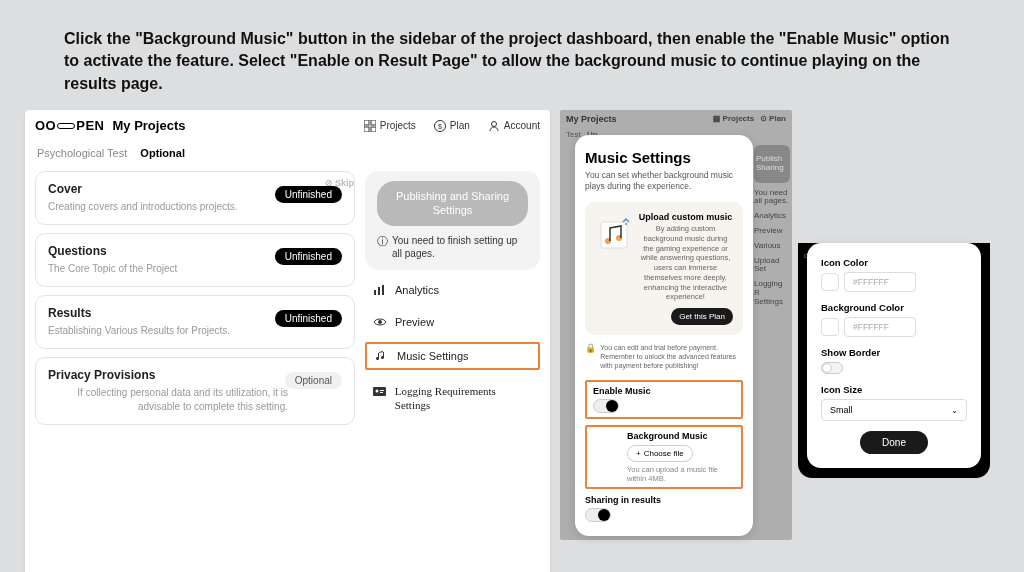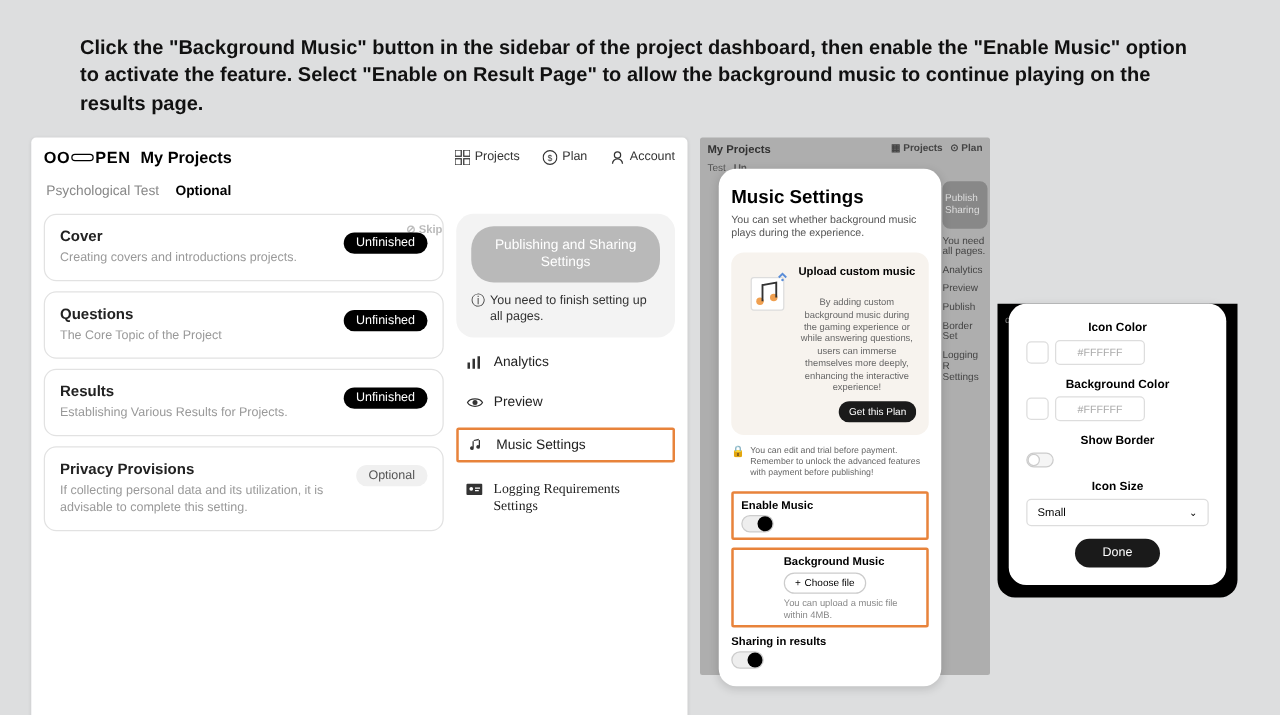--- a/index.html
+++ b/index.html
@@ -17,21 +17,21 @@
 .pa-nav-item { display: flex; align-items: center; gap: 4px; }
 .pa-breadcrumb { padding: 6px 12px; font-size: 11px; }
 .pa-breadcrumb .bc-light { color: #888; margin-right: 10px; }
 .pa-breadcrumb .bc-dark { font-weight: 700; }
 
 .pa-body { display: flex; padding: 6px 10px 10px 10px; gap: 10px; }
 .pa-left { flex: 1; display: flex; flex-direction: column; gap: 8px; }
 .pa-card { border: 1px solid #e2e2e2; border-radius: 10px; padding: 10px 12px; position: relative; }
 .pa-card-title { font-size: 12px; font-weight: 600; color: #222; }
 .pa-card-desc { font-size: 10px; color: #999; margin-top: 4px; line-height: 1.4; }
-.pa-card-desc.wrap { max-width: 240px; }
+.pa-card-desc.wrap { max-width: 240px; text-align: right; }
 .pa-badge { position: absolute; top: 14px; right: 12px; padding: 3px 10px; border-radius: 12px; font-size: 10px; }
 .pa-badge.dark { background: #000; color: #fff; }
 .pa-badge.light { background: #f0f0f0; color: #555; text-align: center; }
 .pa-skip { position: absolute; top: 6px; right: 0; font-size: 9px; color: #bbb; font-weight: bold; }
 
 .pa-right { width: 175px; display: flex; flex-direction: column; gap: 8px; }
 .pa-publish { background: #f3f3f3; border-radius: 14px; padding: 10px 12px; }
 .pa-publish-btn { background: #b9b9b9; color: #fff; border-radius: 18px; padding: 8px 10px; text-align: center; font-size: 11px; line-height: 1.3; margin-bottom: 8px; }
 .pa-publish-note { font-size: 10px; color: #333; display: flex; gap: 4px; align-items: flex-start; line-height: 1.3; }
 .pa-side-item { display: flex; align-items: center; gap: 8px; font-size: 11px; color: #222; padding: 6px 8px; }
@@ -46,37 +46,37 @@
 .pb-bg-right { margin-left: auto; width: 40px; font-size: 8px; color: #444; padding: 4px 2px; display: flex; flex-direction: column; gap: 6px; }
 .pb-bg-right .rit { line-height: 1.1; }
 
 .panel-b { position: absolute; top: 135px; left: 575px; width: 178px; background: #fff; border-radius: 14px; padding: 14px 10px 14px 10px; box-shadow: 0 2px 8px rgba(0,0,0,0.15); }
 .pb-title { font-size: 15px; font-weight: 800; }
 .pb-sub { font-size: 8.5px; color: #555; margin-top: 4px; line-height: 1.3; }
 .pb-upload { background: #f7f3ee; border-radius: 10px; padding: 10px; margin-top: 10px; }
 .pb-upload-row { display: flex; gap: 5px; text-align: center; }
 .pb-upload-icon { width: 38px; height: 38px; position: relative; flex-shrink: 0; margin-top: 4px; }
 .pb-upload-title { font-size: 9px; font-weight: 700; }
-.pb-upload-desc { font-size: 7.5px; color: #666; line-height: 1.3; margin-top: 15px; }
+.pb-upload-desc { font-size: 7.5px; color: #666; line-height: 1.3; margin-top: 2px; }
 .pb-getplan { background: #1a1a1a; color: #fff; font-size: 8px; padding: 4px 8px; border-radius: 10px; float: right; margin-top: 6px; }
 .pb-warn { display: flex; gap: 4px; margin-top: 8px; font-size: 7px; color: #666; line-height: 1.3; align-items: flex-start; }
 .pb-warn .wic { color: #e0a030; font-size: 9px; }
 
 .pb-section { margin-top: 10px; }
 .pb-section.hl { border: 2px solid #e8833b; padding: 4px 6px; border-radius: 2px; }
 .pb-label { font-size: 9px; font-weight: 700; }
 .pb-toggle { width: 26px; height: 14px; background: #eee; border: 1px solid #ccc; border-radius: 8px; position: relative; margin-top: 3px; }
 .pb-toggle .knob { position: absolute; width: 12px; height: 12px; background: #000; border-radius: 50%; top: 0px; left: 12px; }
 .pb-choose { border: 1px solid #ccc; border-radius: 10px; padding: 3px 8px; font-size: 8px; display: inline-flex; align-items: center; gap: 3px; margin-top: 4px; }
 .pb-note { font-size: 7.5px; color: #888; margin-top: 3px; }
 
 
 .panel-c-bg { position: absolute; top: 243px; left: 798px; width: 192px; height: 235px; background: #000; border-radius: 0 0 14px 14px; }
 .panel-c { position: absolute; top: 243px; left: 807px; width: 174px; background: #fff; border-radius: 14px; padding: 14px 14px 14px 14px; box-shadow: 0 2px 8px rgba(0,0,0,0.15); }
-.pc-field { margin-bottom: 10px; text-align: center; }
+.pc-field { margin-bottom: 10px; }
 .pc-label { font-size: 9.5px; font-weight: 700; margin-bottom: 4px; }
 .pc-row { display: flex; gap: 5px; align-items: center; }
 .pc-swatch { width: 18px; height: 18px; border: 1px solid #ddd; border-radius: 4px; }
 .pc-input { border: 1px solid #ddd; border-radius: 4px; padding: 4px 8px; font-size: 8.5px; color: #aaa; width: 72px; }
 .pc-toggle { width: 22px; height: 12px; border: 1px solid #ccc; border-radius: 8px; position: relative; background: #f5f5f5; }
 .pc-toggle .knob { width: 10px; height: 10px; border: 1px solid #ccc; border-radius: 50%; background: #fff; position: absolute; top: 0; left: 0; }
 .pc-select { border: 1px solid #ddd; border-radius: 4px; padding: 5px 8px; font-size: 9px; display: flex; justify-content: space-between; align-items: center; }
 .pc-done { background: #1a1a1a; color: #fff; border-radius: 16px; padding: 6px 22px; font-size: 10px; margin: 8px auto 0 auto; display: block; width: fit-content; }
 
 svg { display: block; }
@@ -206,22 +206,22 @@
     <span>Test</span>
     <b style="margin-left:4px;">Un</b>
   </div>
   <div class="pb-bg-row">
     <div style="width:14px;"></div>
     <div class="pb-bg-right">
       <div class="rit" style="background:#888;color:#ddd;padding:10px 2px;border-radius:6px;">Publish Sharing</div>
       <div class="rit">You need all pages.</div>
       <div class="rit">Analytics</div>
       <div class="rit">Preview</div>
-      <div class="rit">Publish</div>
-      <div class="rit">Border Set</div>
+      <div class="rit">Various</div>
+      <div class="rit">Upload Set</div>
       <div class="rit">Logging R Settings</div>
     </div>
   </div>
 </div>
 
 <div class="panel-b">
   <div class="pb-title">Music Settings</div>
   <div class="pb-sub">You can set whether background music plays during the experience.</div>
   <div class="pb-upload">
     <div class="pb-upload-row">

